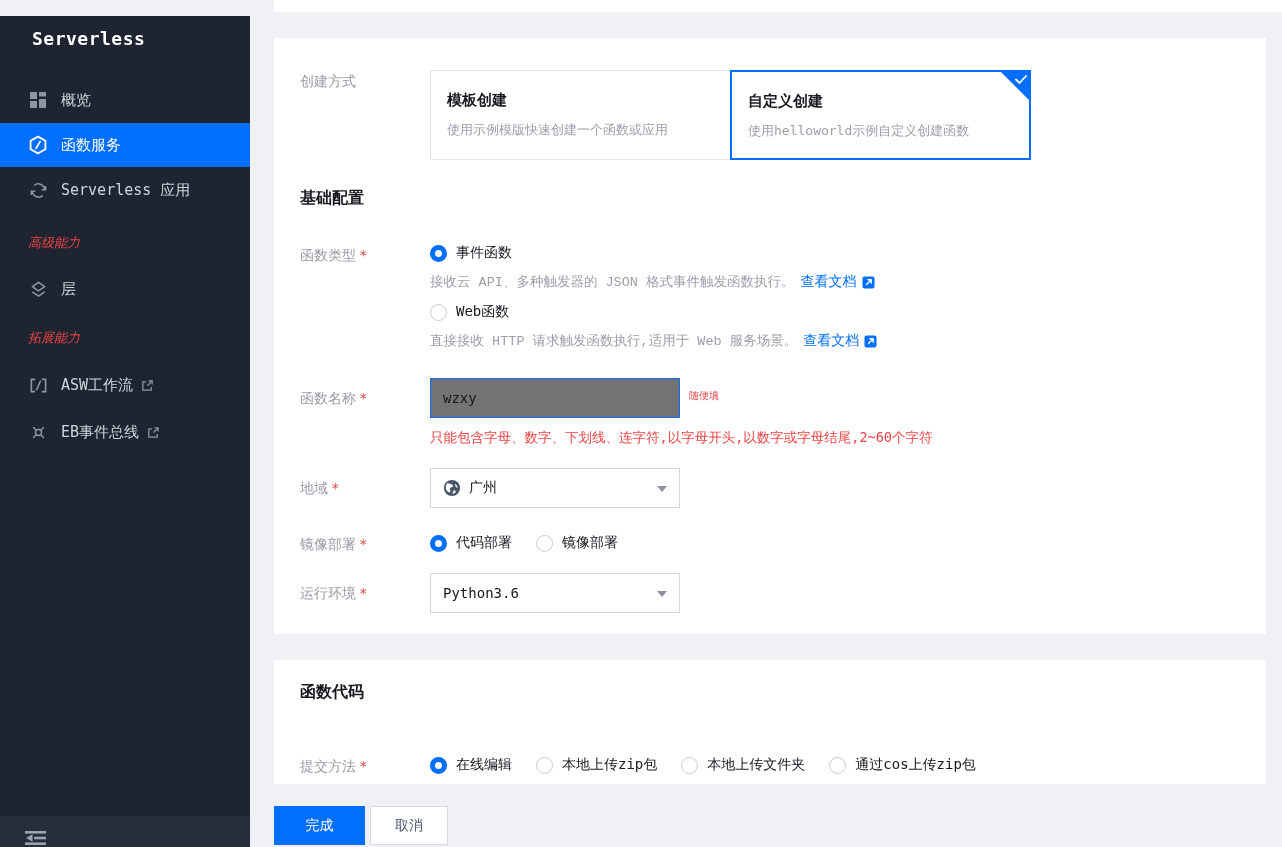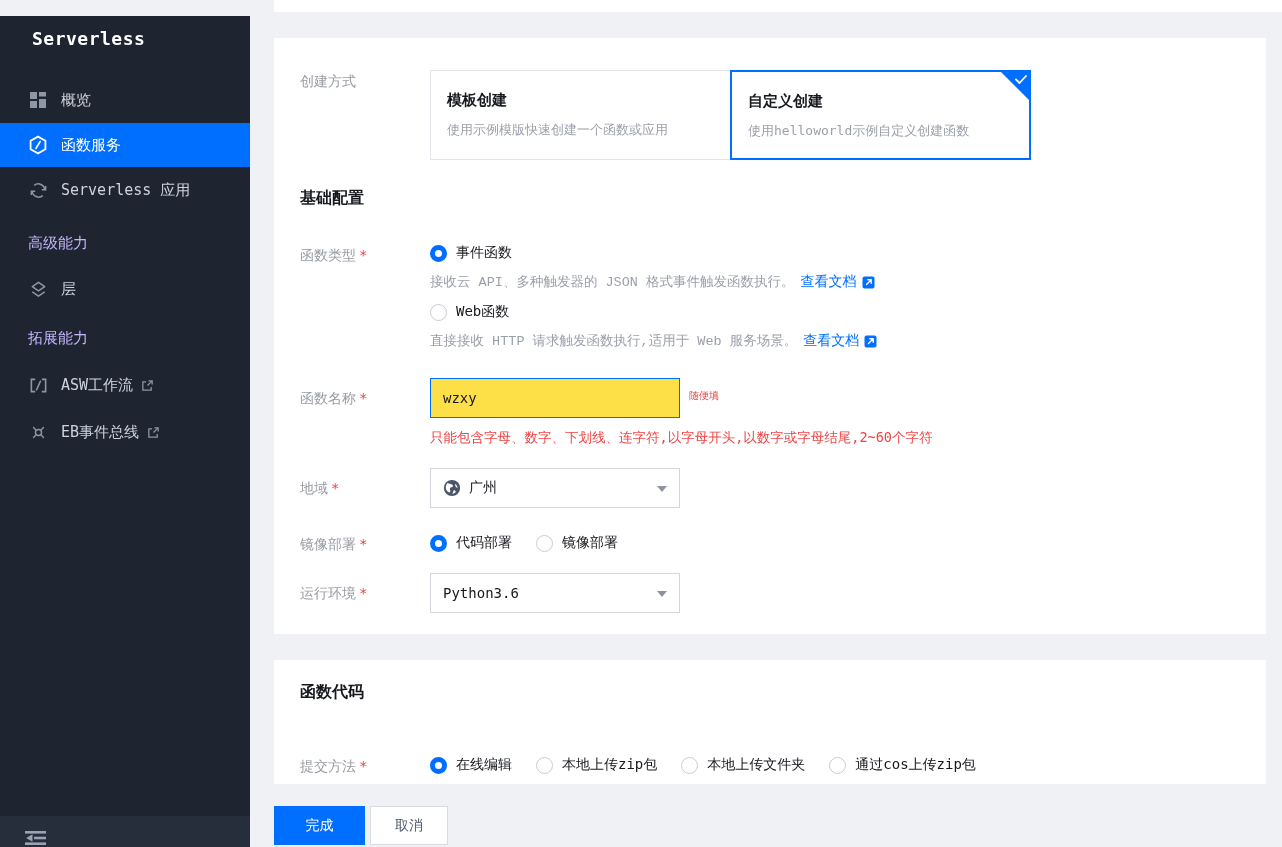--- a/index.html
+++ b/index.html
@@ -7,21 +7,21 @@
     font-family:"DejaVu Sans Mono","DejaVu Sans","Liberation Sans",sans-serif; }
   #app { position:relative; width:1282px; height:847px; background:#eff1f5; }
 
   
   .sidebar { position:absolute; left:0; top:0; width:250px; height:847px; background:#1e2430;margin-top:16px; }
   .sb-title { position:absolute; left:32px; top:12px; color:#ffffff; font-size:18px; font-weight:bold; letter-spacing:.5px; }
   .sb-item { position:absolute; left:0; width:250px; height:44px; display:flex; align-items:center; padding-left:28px; cursor:pointer; color:#cfd4dc; font-size:15px; }
   .sb-item .ic { width:20px; height:20px; margin-right:13px; color:#8d97a5; flex:0 0 auto; display:flex; align-items:center; justify-content:center; }
   .sb-item.active { background:#006eff; color:#ffffff; }
   .sb-item.active .ic { color:#ffffff; }
-  .sb-section { position:absolute; left:28px; color:#c4b5fd; font-size:15px; }
+  .sb-section { position:absolute; left:28px; color:#ef4444; font-size:13px;font-style:italic; }
   .sb-ext { margin-left:8px; color:#8d97a5; display:inline-flex; }
   .sb-foot { position:absolute; left:0; bottom:0; width:250px; height:47px; background:#272e3b; display:flex; align-items:center; padding-left:25px; }
   .sb-foot .ic { color:#9aa3b1; cursor:pointer; }
 
   
   .top-strip { position:absolute; left:274px; top:0; right:0; height:12px; background:#ffffff; }
   .card { position:absolute; left:274px; right:16px; background:#ffffff;padding-left:11px; }
   .card-main { top:38px; height:596px; }
   .card-code { top:660px; height:124px; }
 
@@ -45,21 +45,21 @@
   .rdo-row { display:flex; align-items:center; cursor:pointer; }
   .rdo-row .rl { margin-left:9px; font-size:14px; color:#16181d; }
 
   .ft-block { position:absolute; left:156px; top:205px; width:700px; }
   .ft-line { height:20px; display:flex; align-items:center; cursor:pointer; }
   .ft-desc { margin:10px 0 11px 0; font-size:13.5px; color:#9b9faa; display:flex; align-items:center;font-family:Liberation Mono, monospace; }
   .doc-link { color:#006eff; margin-left:6px; cursor:pointer; font-size:14px; }
   .doc-ext { margin-left:5px; display:inline-flex; cursor:pointer; }
 
   
-  .name-input { position:absolute; left:156px; top:340px; width:250px; height:40px; border:1px solid #006eff; background:#fde047; }
+  .name-input { position:absolute; left:156px; top:340px; width:250px; height:40px; border:1px solid #006eff; background:#737373; }
   .name-input input { width:100%; height:100%; border:none; outline:none; padding:0 12px; font-size:14px; color:#16181d; font-family:inherit; background:transparent; }
   .annotation { position:absolute; left:415px; top:351px; font-size:10px; color:#e54545; }
   .helper { position:absolute; left:156px; top:391px; font-size:13.5px; color:#ef4444; }
 
   
   .select { position:absolute; left:156px; width:250px; height:40px; border:1px solid #d2d6de; background:#fff; display:flex; align-items:center; padding:0 12px; cursor:pointer; }
   .select .val { font-size:14px; color:#16181d; }
   .caret { position:absolute; right:12px; top:17px; width:0; height:0; border-left:5px solid transparent; border-right:5px solid transparent; border-top:6px solid #8d939e; }
   .globe { width:18px; height:18px; margin-right:8px; flex:0 0 auto; }
 

